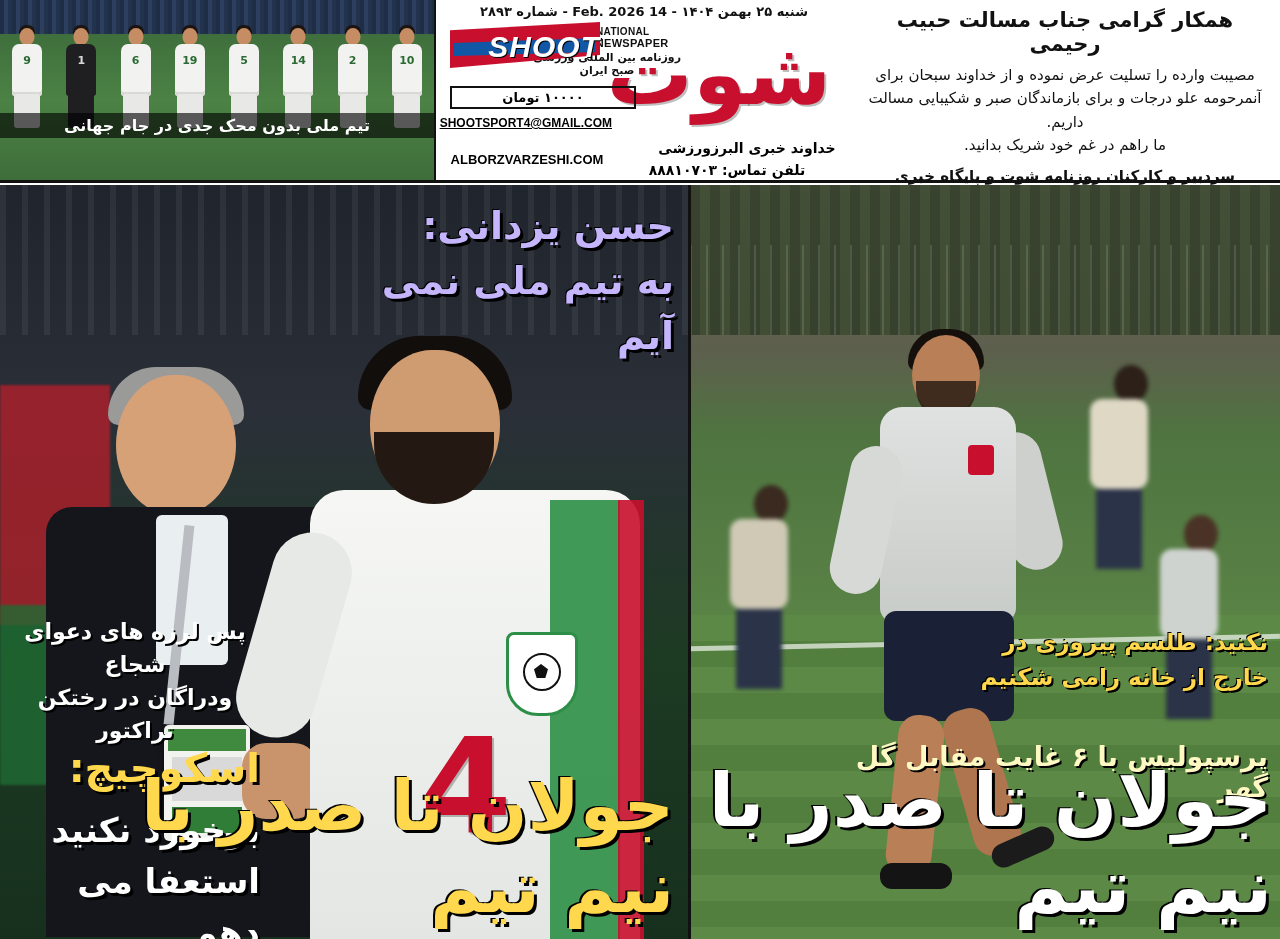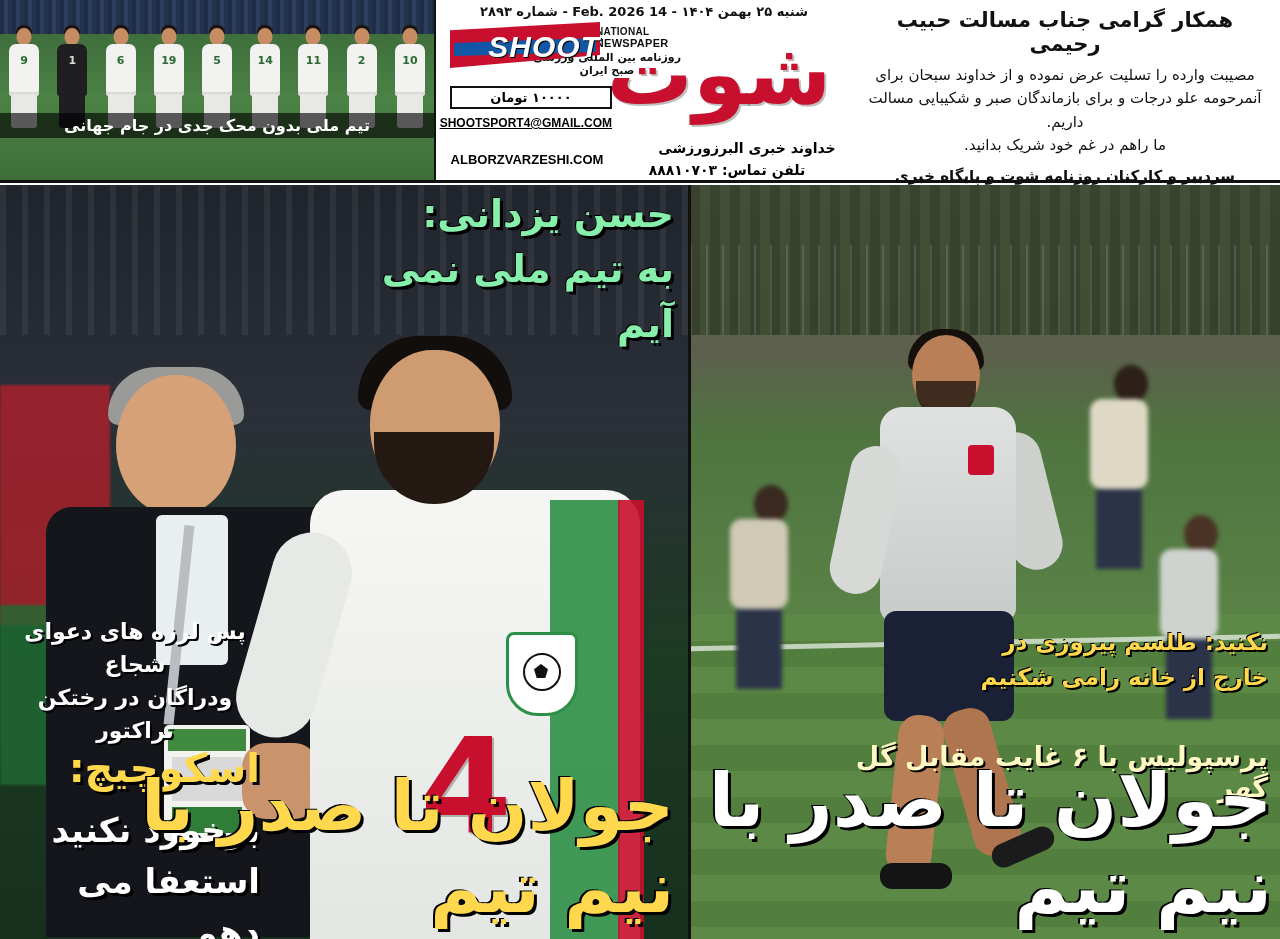--- a/index.html
+++ b/index.html
@@ -59,21 +59,21 @@
      clip-path:polygon(0 18%,100% 0,100% 72%,0 100%);}
   .shootlogo .swb{position:absolute;left:4px;top:24px;width:142px;height:18px;background:#1257a5;
      clip-path:polygon(0 28%,100% 0,100% 78%,0 100%);}
   .shootlogo .txt{position:absolute;left:0;top:16px;width:150px;text-align:right;
      color:#fff;font:italic bold 30px "Liberation Sans",sans-serif;letter-spacing:1px;
      text-shadow:1px 1px 0 #000;}
   .nastaliq{position:absolute;right:8px;top:14px;width:250px;height:120px;
      color:#c8102e;font:bold 86px "DejaVu Sans",sans-serif;text-align:center;line-height:120px;
      direction:rtl;text-shadow:2px 2px 0 rgba(0,0,0,.25);}
   .mh-price{position:absolute;left:14px;top:86px;width:150px;text-align:center;
-     border:2px solid #111;padding:2px 4px;font:bold 13px "DejaVu Sans",sans-serif;direction:rtl;}
+     border:2px solid #111;padding:2px 16px;font:bold 13px "DejaVu Sans",sans-serif;direction:rtl;}
   .mh-email{position:absolute;left:6px;top:116px;width:170px;text-align:center;
      font:bold 12px "Liberation Sans",sans-serif;text-decoration:underline;}
   .mh-site{position:absolute;left:6px;top:152px;width:170px;text-align:center;
      font:bold 13px "Liberation Sans",sans-serif;}
   .mh-sitefa{position:absolute;right:10px;top:140px;width:190px;text-align:center;
      font:bold 14px "DejaVu Sans",sans-serif;direction:rtl;}
   .mh-phone{position:absolute;right:10px;top:162px;width:230px;text-align:center;
      font:bold 14px "DejaVu Sans",sans-serif;direction:rtl;}
 
   
@@ -163,22 +163,22 @@
      background:#fff;border:3px solid #2d8f47;}
   .playerL .crest .ball{position:absolute;left:14px;top:18px;width:34px;height:34px;border-radius:50%;background:#fff;
      border:2px solid #111;}
   .playerL .crest .ball:after{content:"";position:absolute;left:9px;top:9px;width:14px;height:14px;background:#111;
      clip-path:polygon(50% 0,100% 38%,81% 100%,19% 100%,0 38%);}
   .playerL .num{position:absolute;left:120px;top:360px;color:#c8102e;font:bold 132px "DejaVu Sans",sans-serif;
      text-shadow:2px 2px 0 rgba(0,0,0,.25);}
   .playerL .armL{position:absolute;left:-46px;top:180px;width:80px;height:210px;border-radius:40px;background:#e6e9e5;transform:rotate(16deg);}
 
   
-  .l-tr-title{position:absolute;right:14px;top:2px;width:320px;direction:rtl;text-align:right;
-     color:#86efac;font:bold 38px/1.45 "DejaVu Sans",sans-serif;text-shadow:3px 3px 0 #000,-1px -1px 0 #000;}
+  .l-tr-title{position:absolute;right:14px;top:14px;width:320px;direction:rtl;text-align:right;
+     color:#c4b5fd;font:bold 38px/1.45 "DejaVu Sans",sans-serif;text-shadow:3px 3px 0 #000,-1px -1px 0 #000;}
   .l-match{position:absolute;right:16px;top:484px;width:250px;direction:rtl;text-align:right;
      color:#ffffff;font:bold 24px/1.55 "DejaVu Sans",sans-serif;text-shadow:2px 2px 0 #000;}
   .l-main{position:absolute;right:14px;bottom:10px;width:560px;direction:rtl;text-align:right;
      color:#ffd84d;font:bold 70px "DejaVu Sans",sans-serif;letter-spacing:-2px;
      text-shadow:3px 3px 0 #000,-2px -1px 0 #000;}
   .l-left-kicker{position:absolute;left:10px;top:430px;width:250px;direction:rtl;text-align:center;
      color:#ffffff;font:bold 22px/1.5 "DejaVu Sans",sans-serif;text-shadow:2px 2px 0 #000;}
   .l-left-name{position:absolute;left:10px;top:560px;width:250px;direction:rtl;text-align:right;
      color:#ffd84d;font:bold 40px "DejaVu Sans",sans-serif;text-shadow:3px 3px 0 #000;}
   .l-left-quote{position:absolute;left:10px;top:620px;width:250px;direction:rtl;text-align:right;
@@ -202,27 +202,20 @@
             <div class="head"></div>
             <div class="body"></div>
             <div class="num">10</div>
             <div class="legs"></div>
           </div>
         <div class="pl">
             <div class="hair"></div>
             <div class="head"></div>
             <div class="body"></div>
             <div class="num">2</div>
-            <div class="legs"></div>
-          </div>
-        <div class="pl">
-            <div class="hair"></div>
-            <div class="head"></div>
-            <div class="body"></div>
-            <div class="num">11</div>
             <div class="legs"></div>
           </div>
         <div class="pl">
             <div class="hair"></div>
             <div class="head"></div>
             <div class="body"></div>
             <div class="num">14</div>
             <div class="legs"></div>
           </div>
         <div class="pl">

